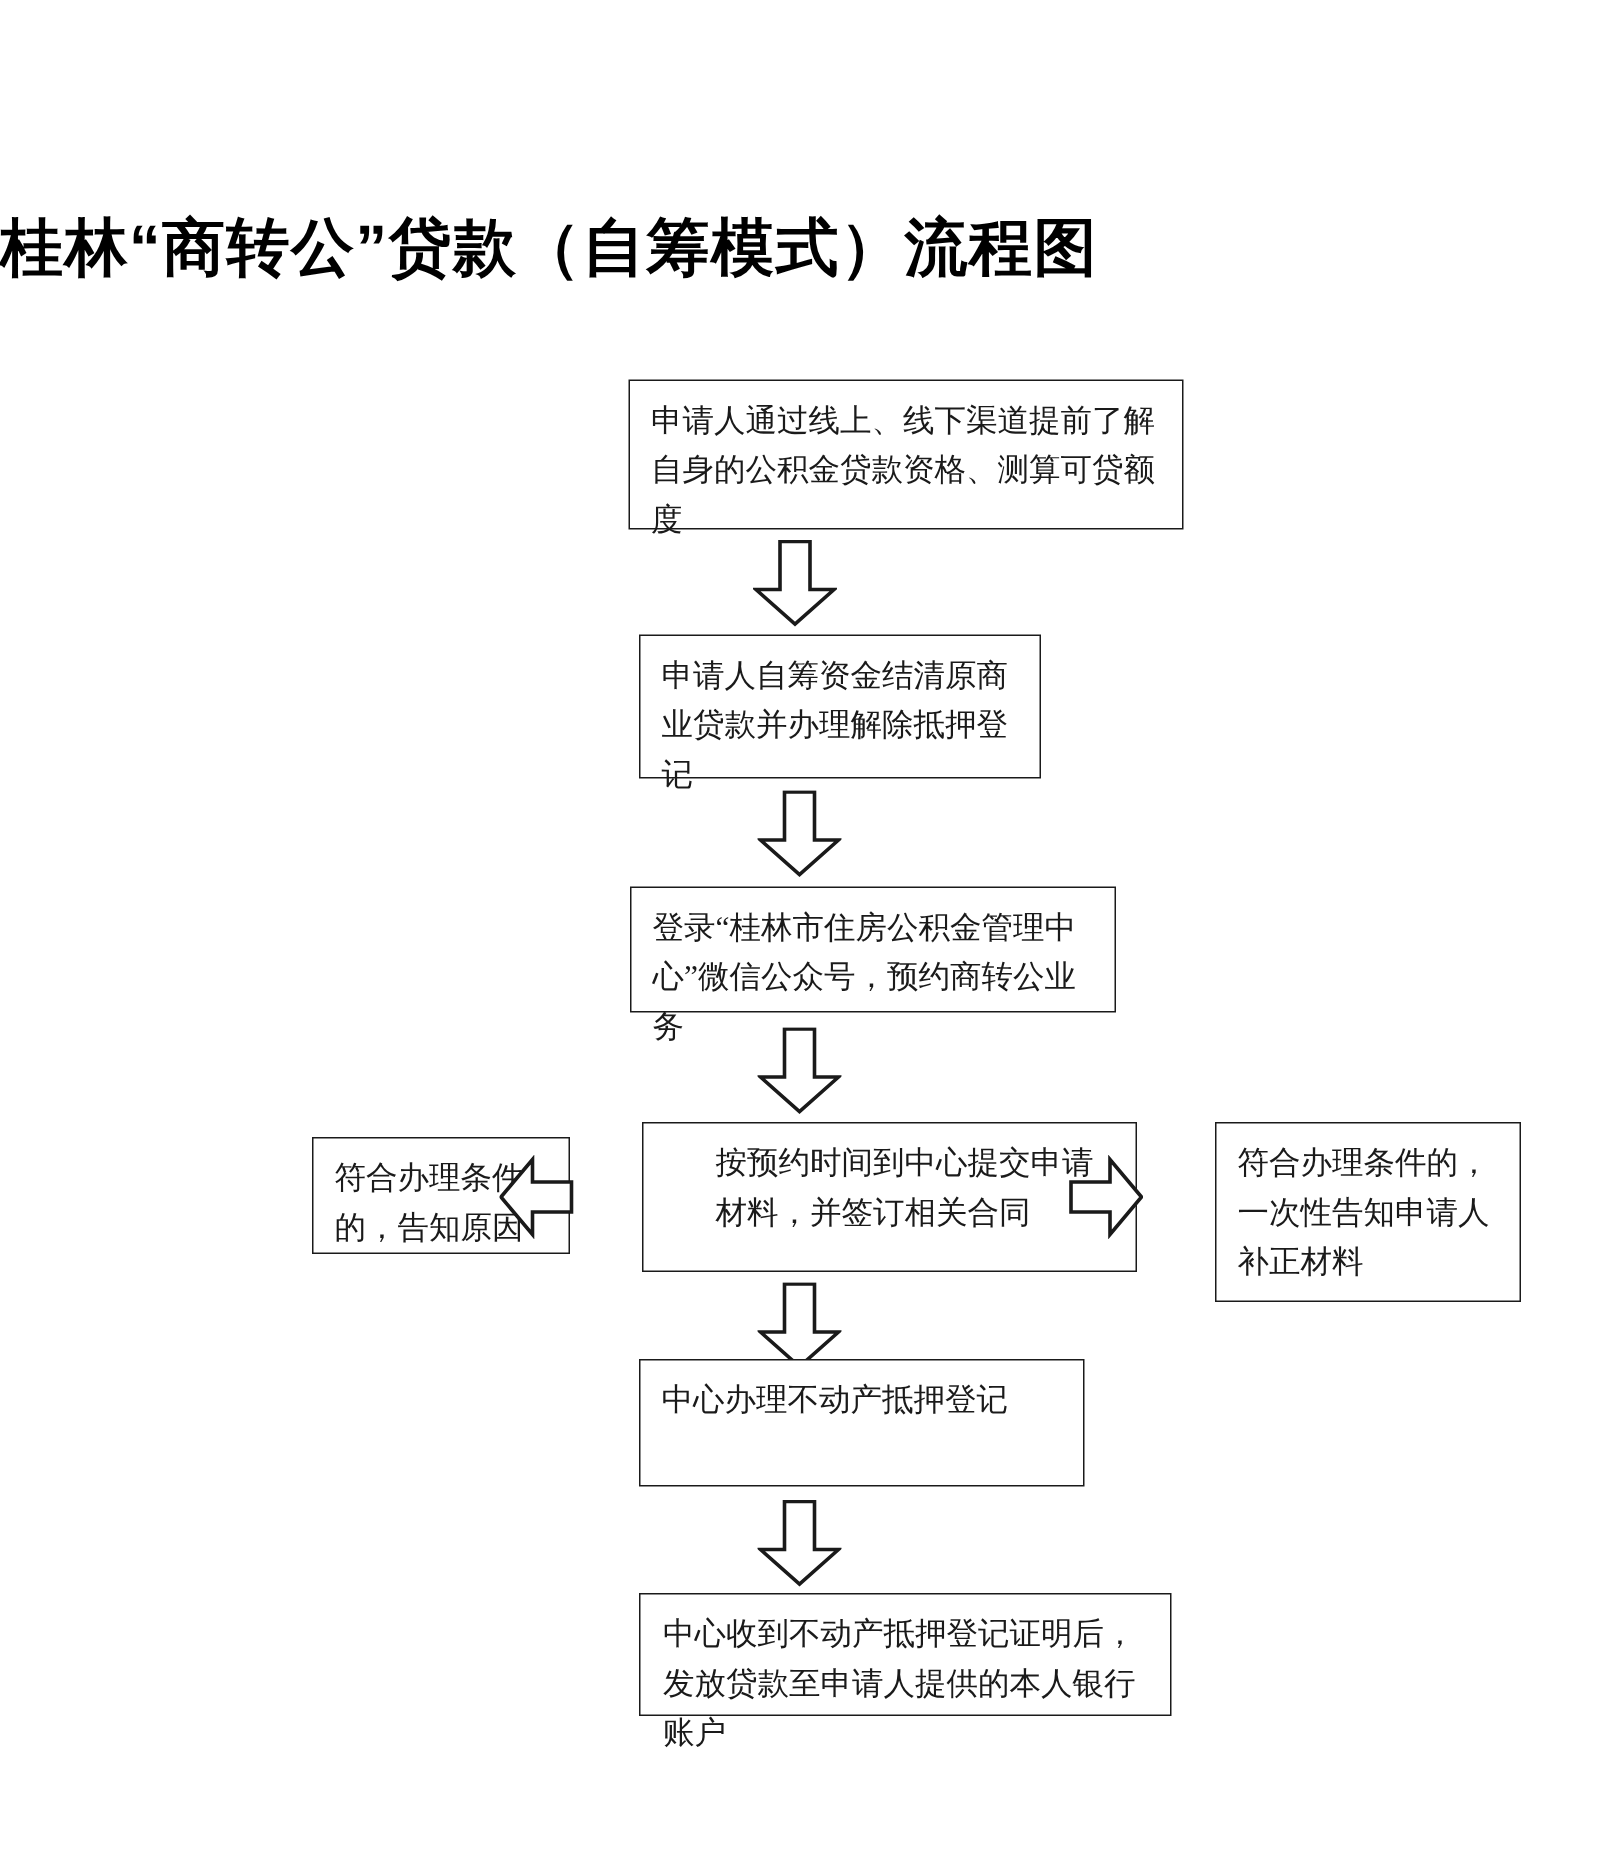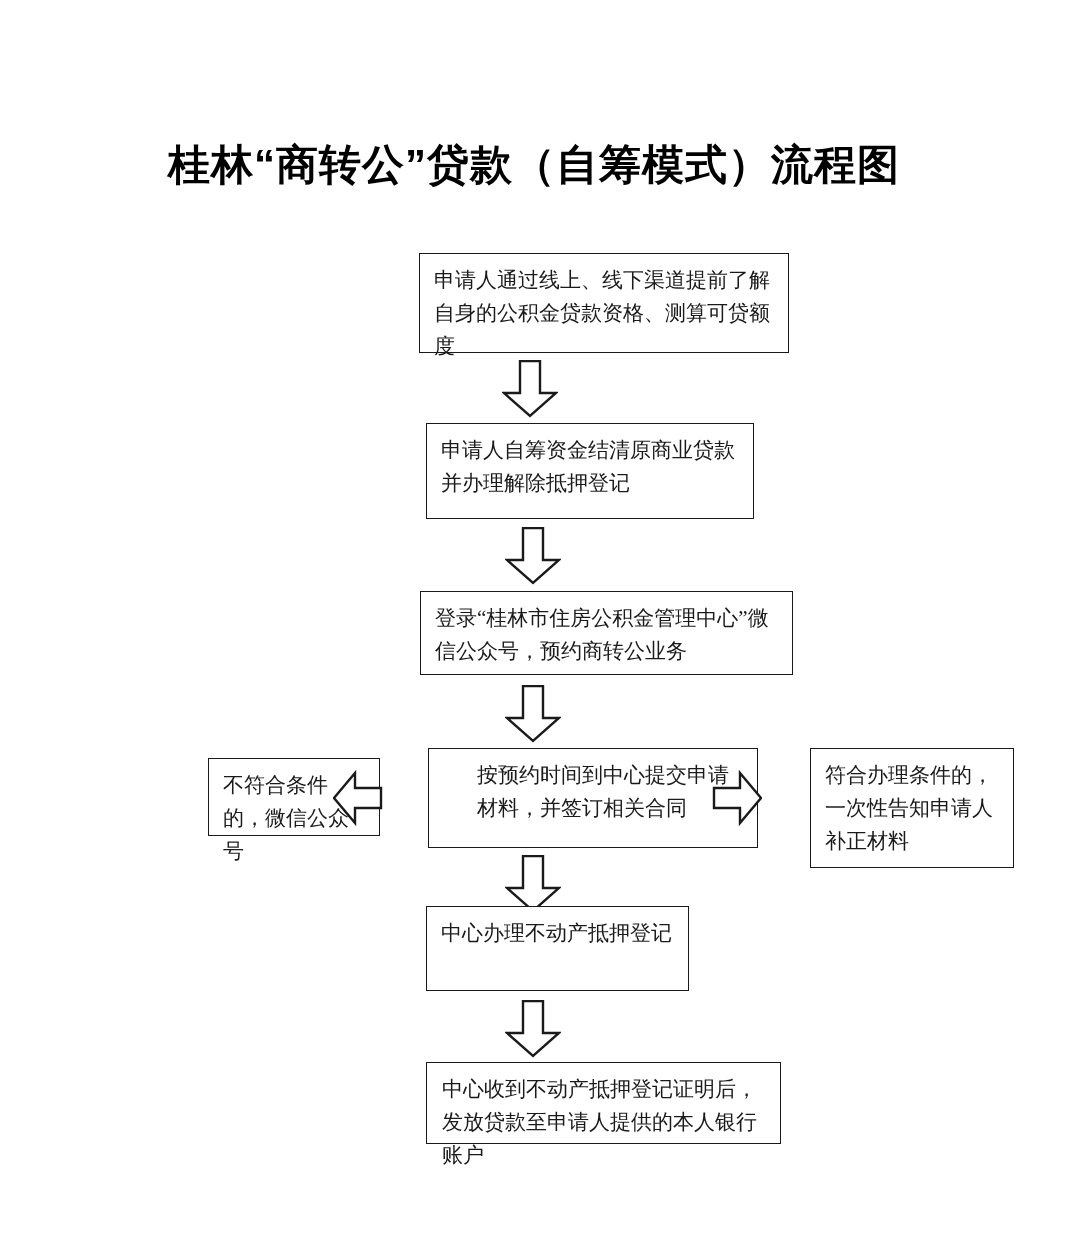--- a/index.html
+++ b/index.html
@@ -13,21 +13,21 @@
     height: 1244px;
     background: #ffffff;
     overflow: hidden;
     font-family: "Liberation Serif", "DejaVu Serif", serif;
   }
   .title {
     position: absolute;
     left: 0;
     top: 137px;
     width: 900px;
-    text-align: right;
+    text-align: left;
     font-family: "Liberation Sans", "DejaVu Sans", sans-serif;
     font-weight: 700;
     font-size: 42px;
     letter-spacing: 1px;
     color: #000000;
     white-space: nowrap;
   }
   .node {
     position: absolute;
     box-sizing: border-box;
@@ -39,24 +39,24 @@
     padding: 10px 12px 8px 14px;
     text-align: left;
     margin-left: 48px;
   }
   .node .txt {
     display: block;
     word-break: break-all;
   }
   
   #n1 { left: 371px; top: 253px;  width: 370px; height: 100px; }
-  #n2 { left: 378px; top: 423px;  width: 328px; height: 96px;  }
-  #n3 { left: 372px; top: 591px;  width: 373px; height: 84px;  }
+  #n2 { left: 378px; top: 423px;  width: 268px; height: 96px;  }
+  #n3 { left: 372px; top: 591px;  width: 324px; height: 84px;  }
   #n4 { left: 380px; top: 748px;  width: 330px; height: 100px; padding-left: 48px; }
-  #n5 { left: 378px; top: 906px;  width: 263px; height: 85px;  }
+  #n5 { left: 378px; top: 906px;  width: 297px; height: 85px;  }
   #n6 { left: 378px; top: 1062px; width: 355px; height: 82px; padding-left: 15px;  }
   #nleft  { left: 160px; top: 758px; width: 172px; height: 78px; }
   #nright { left: 762px; top: 748px; width: 204px; height: 120px; }
 
   
   .arrow {
     position: absolute;
     line-height: 0;
   }
   .arrow svg { display: block; }
@@ -99,21 +99,21 @@
     <span class="txt">登录“桂林市住房公积金管理中心”微信公众号，预约商转公业务</span>
   </div>
 
   <div class="arrow" id="a3">
     <svg width="56" height="58" viewBox="0 0 56 58" aria-hidden="true">
       <polygon points="18,1 38,1 38,33 54,33 28,56 2,33 18,33" fill="#ffffff" stroke="#1a1a1a" stroke-width="2.4" stroke-linejoin="miter"></polygon>
     </svg>
   </div>
 
   <div class="node" id="nleft">
-    <span class="txt">不符合条件的，微信公众号</span>
+    <span class="txt">符合办理条件的，告知原因</span>
   </div>
 
   <div class="arrow" id="aL">
     <svg width="50" height="56" viewBox="0 0 50 56" aria-hidden="true">
       <polygon points="1,28 22,3 22,18 48,18 48,38 22,38 22,53" fill="#ffffff" stroke="#1a1a1a" stroke-width="2.4" stroke-linejoin="miter"></polygon>
     </svg>
   </div>
 
   <div class="node" id="n4">
     <span class="txt">按预约时间到中心提交申请材料，并签订相关合同</span>

